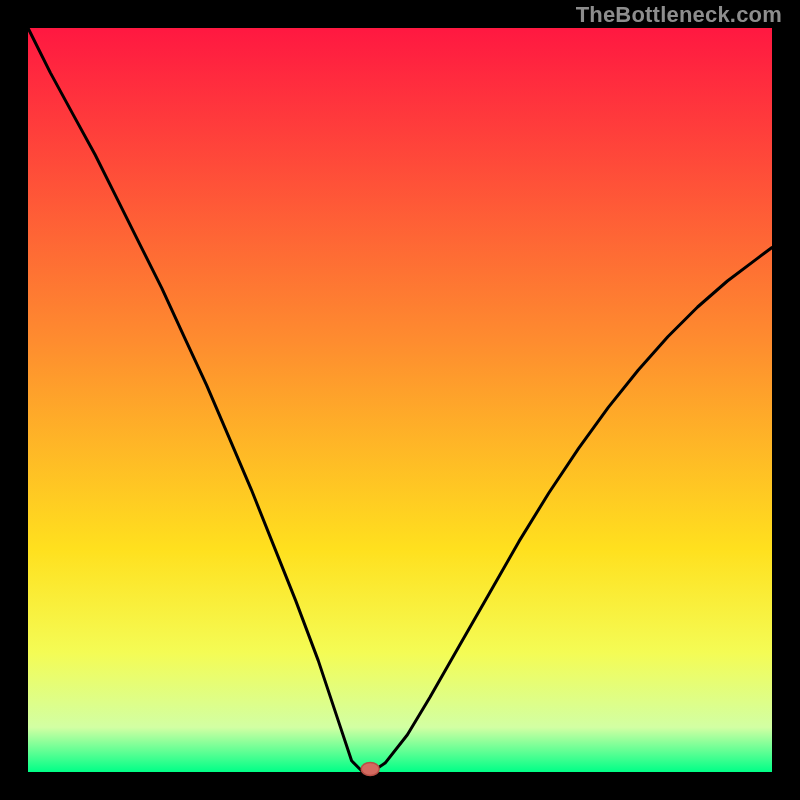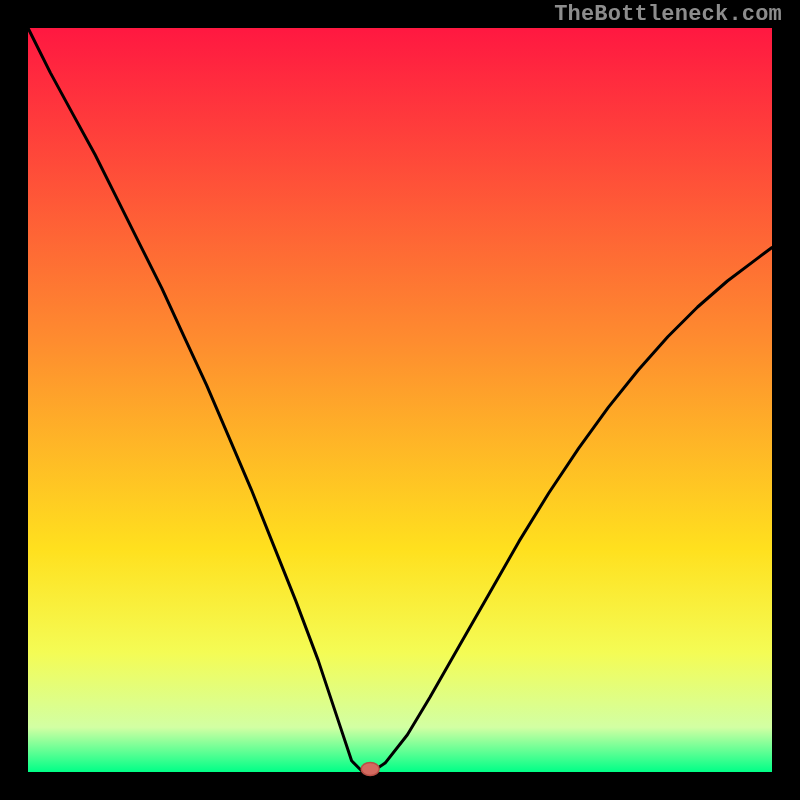--- a/index.html
+++ b/index.html
@@ -15,21 +15,21 @@
     left: 0;
     top: 0;
     width: 800px;
     height: 800px;
     background: #000;
   }
   .watermark {
     position: absolute;
     top: 2px;
     right: 18px;
-    font-family: Liberation Mono, monospace;
+    font-family: Liberation Sans, sans-serif;
     font-size: 22px;
     font-weight: 600;
     color: #8d8d8d;
     letter-spacing: 0.2px;
   }
   svg {
     position: absolute;
     left: 0;
     top: 0;
   }

